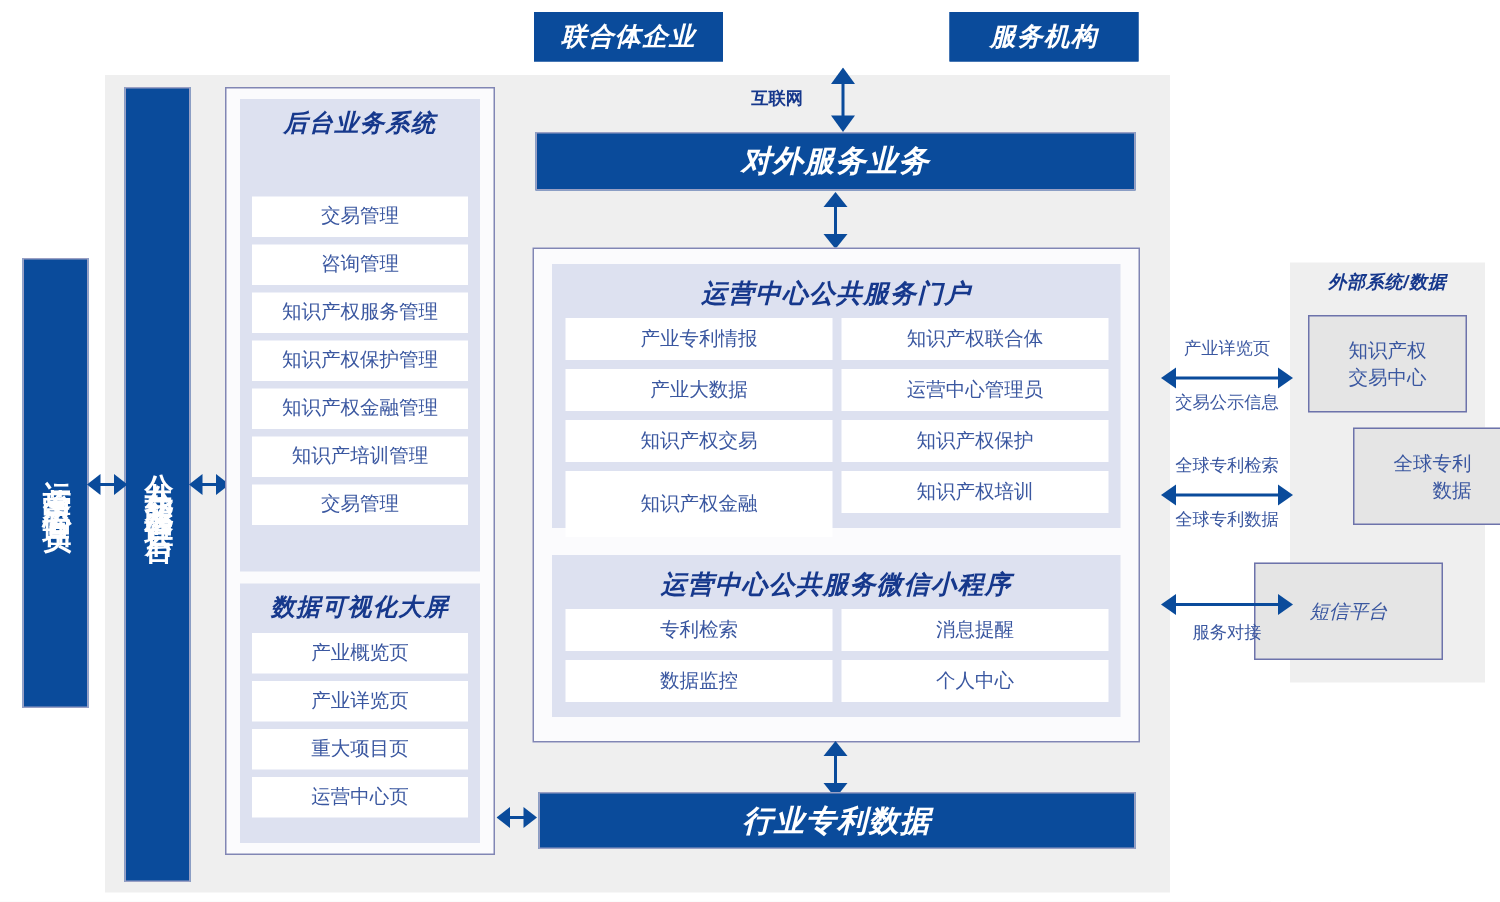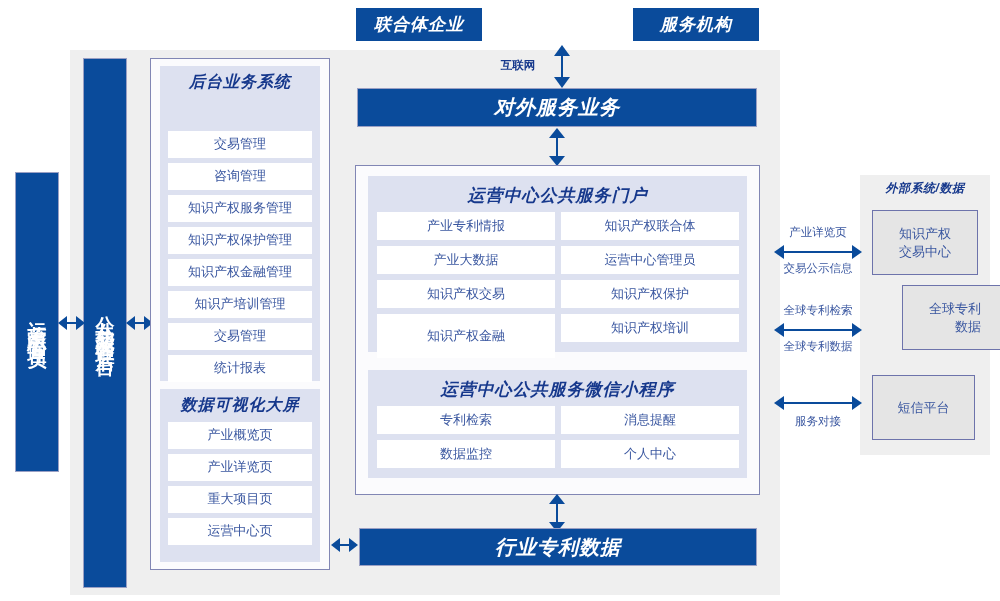--- a/index.html
+++ b/index.html
@@ -174,21 +174,20 @@
   <div class="group" style="left:160px;top:66px;width:160px;height:315px;"></div>
   <div class="group-title" style="position:absolute;left:160px;top:72px;width:160px;">后台业务系统</div>
 
   <div class="item" style="left:168px;top:131px;width:144px;height:27px;">交易管理</div>
   <div class="item" style="left:168px;top:163px;width:144px;height:27px;">咨询管理</div>
   <div class="item" style="left:168px;top:195px;width:144px;height:27px;">知识产权服务管理</div>
   <div class="item" style="left:168px;top:227px;width:144px;height:27px;">知识产权保护管理</div>
   <div class="item" style="left:168px;top:259px;width:144px;height:27px;">知识产权金融管理</div>
   <div class="item" style="left:168px;top:291px;width:144px;height:27px;">知识产培训管理</div>
   <div class="item" style="left:168px;top:323px;width:144px;height:27px;">交易管理</div>
-  <div class="item" style="left:168px;top:355px;width:144px;height:27px;">统计报表</div>
 
   <div class="group" style="left:160px;top:389px;width:160px;height:173px;"></div>
   <div class="group-title" style="position:absolute;left:160px;top:395px;width:160px;">数据可视化大屏</div>
 
   <div class="item" style="left:168px;top:422px;width:144px;height:27px;">产业概览页</div>
   <div class="item" style="left:168px;top:454px;width:144px;height:27px;">产业详览页</div>
   <div class="item" style="left:168px;top:486px;width:144px;height:27px;">重大项目页</div>
   <div class="item" style="left:168px;top:518px;width:144px;height:27px;">运营中心页</div>
 
   <div class="panel" style="left:355px;top:165px;width:405px;height:330px;"></div>
@@ -227,21 +226,21 @@
 
   <div class="bluebar" style="left:359px;top:528px;width:398px;height:38px;font-size:20px;">行业专利数据</div>
 
   <div class="stage" style="left:860px;top:175px;width:130px;height:280px;"></div>
   <div class="ext-title" style="left:858px;top:180px;width:134px;">外部系统/数据</div>
 
   <div class="extbox" style="left:872px;top:210px;width:106px;height:65px;white-space:pre-line;">知识产权
 交易中心</div>
   <div class="extbox" style="left:872px;top:285px;width:106px;height:65px;white-space:pre-line;margin-left:30px;">全球专利
 数据</div>
-  <div class="extbox" style="left:872px;top:375px;width:103px;height:65px;white-space:pre-line;">短信平台</div>
+  <div class="extbox" style="left:836px;top:375px;width:126px;height:65px;white-space:pre-line;font-style:italic;">短信平台</div>
 
   <div class="conn-label" style="left:776px;top:225px;width:84px;">产业详览页</div>
   <svg class="arrow" style="left:774px;top:243px;" width="88" height="18" viewBox="0 0 88 18">
     <line x1="8" y1="9" x2="80" y2="9" stroke="#0a4b9b" stroke-width="2"></line>
     <polygon points="0,9 10,2 10,16" fill="#0a4b9b"></polygon>
     <polygon points="88,9 78,2 78,16" fill="#0a4b9b"></polygon>
   </svg>
   <div class="conn-label" style="left:776px;top:261px;width:84px;">交易公示信息</div>
 
   <div class="conn-label" style="left:776px;top:303px;width:84px;">全球专利检索</div>

